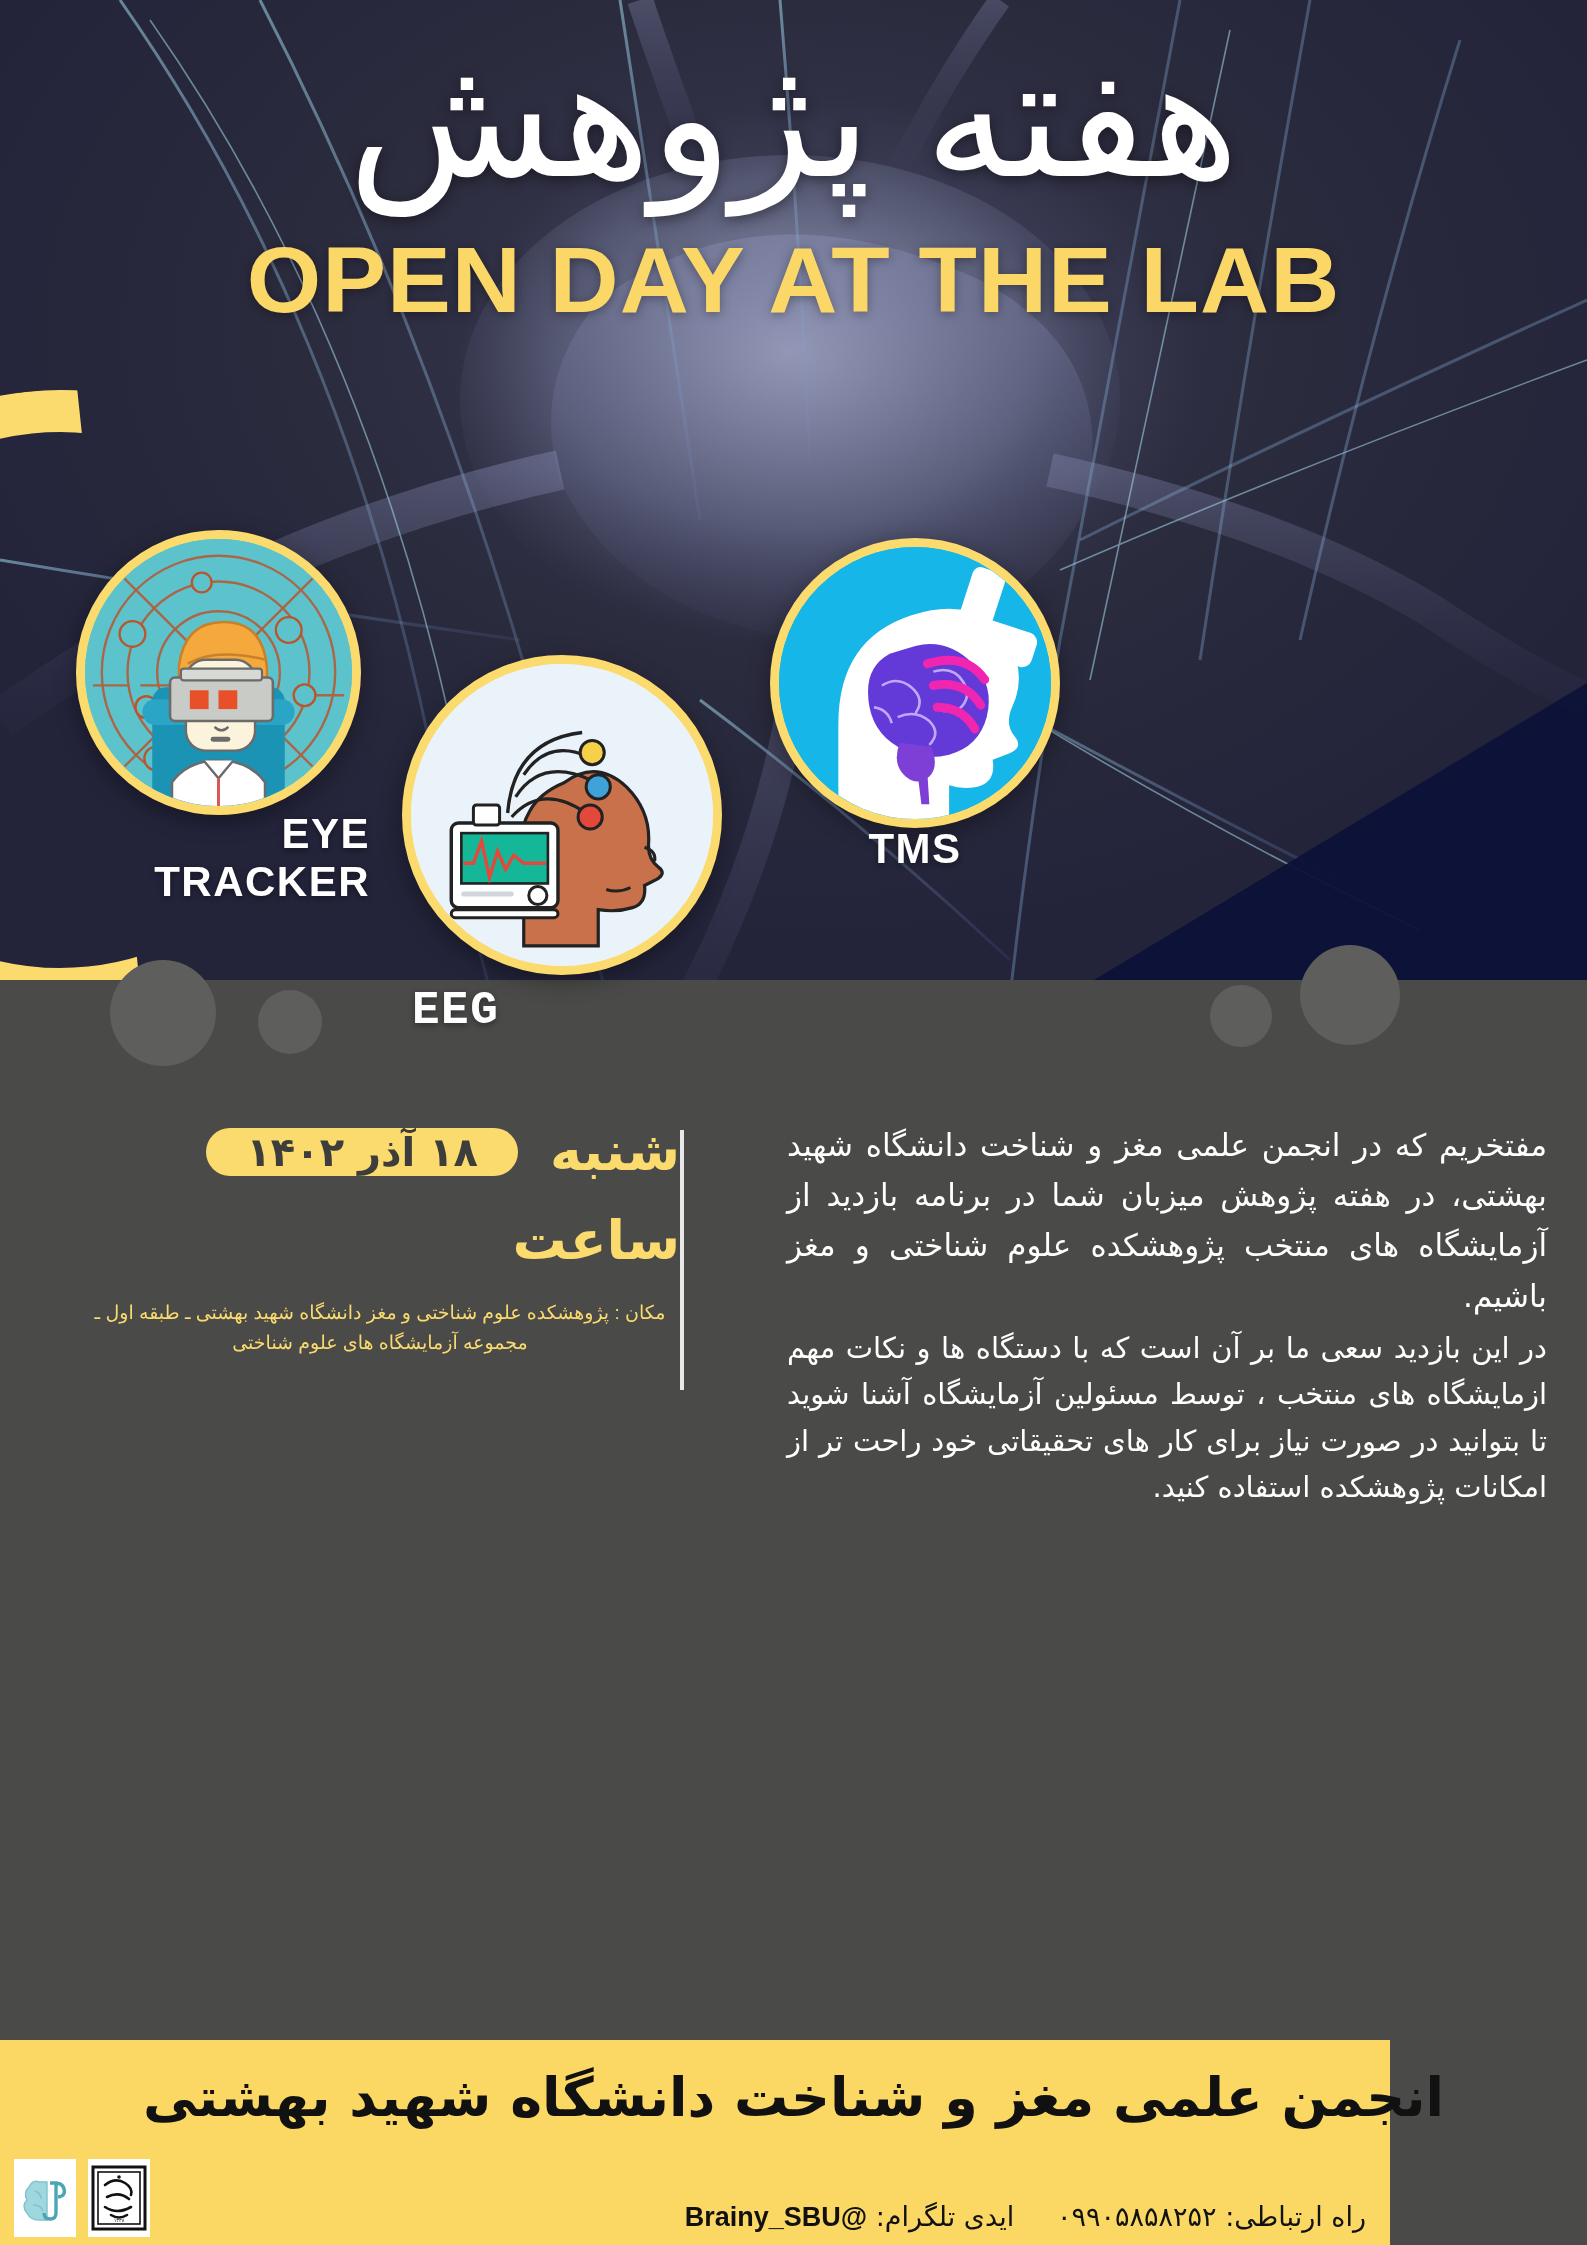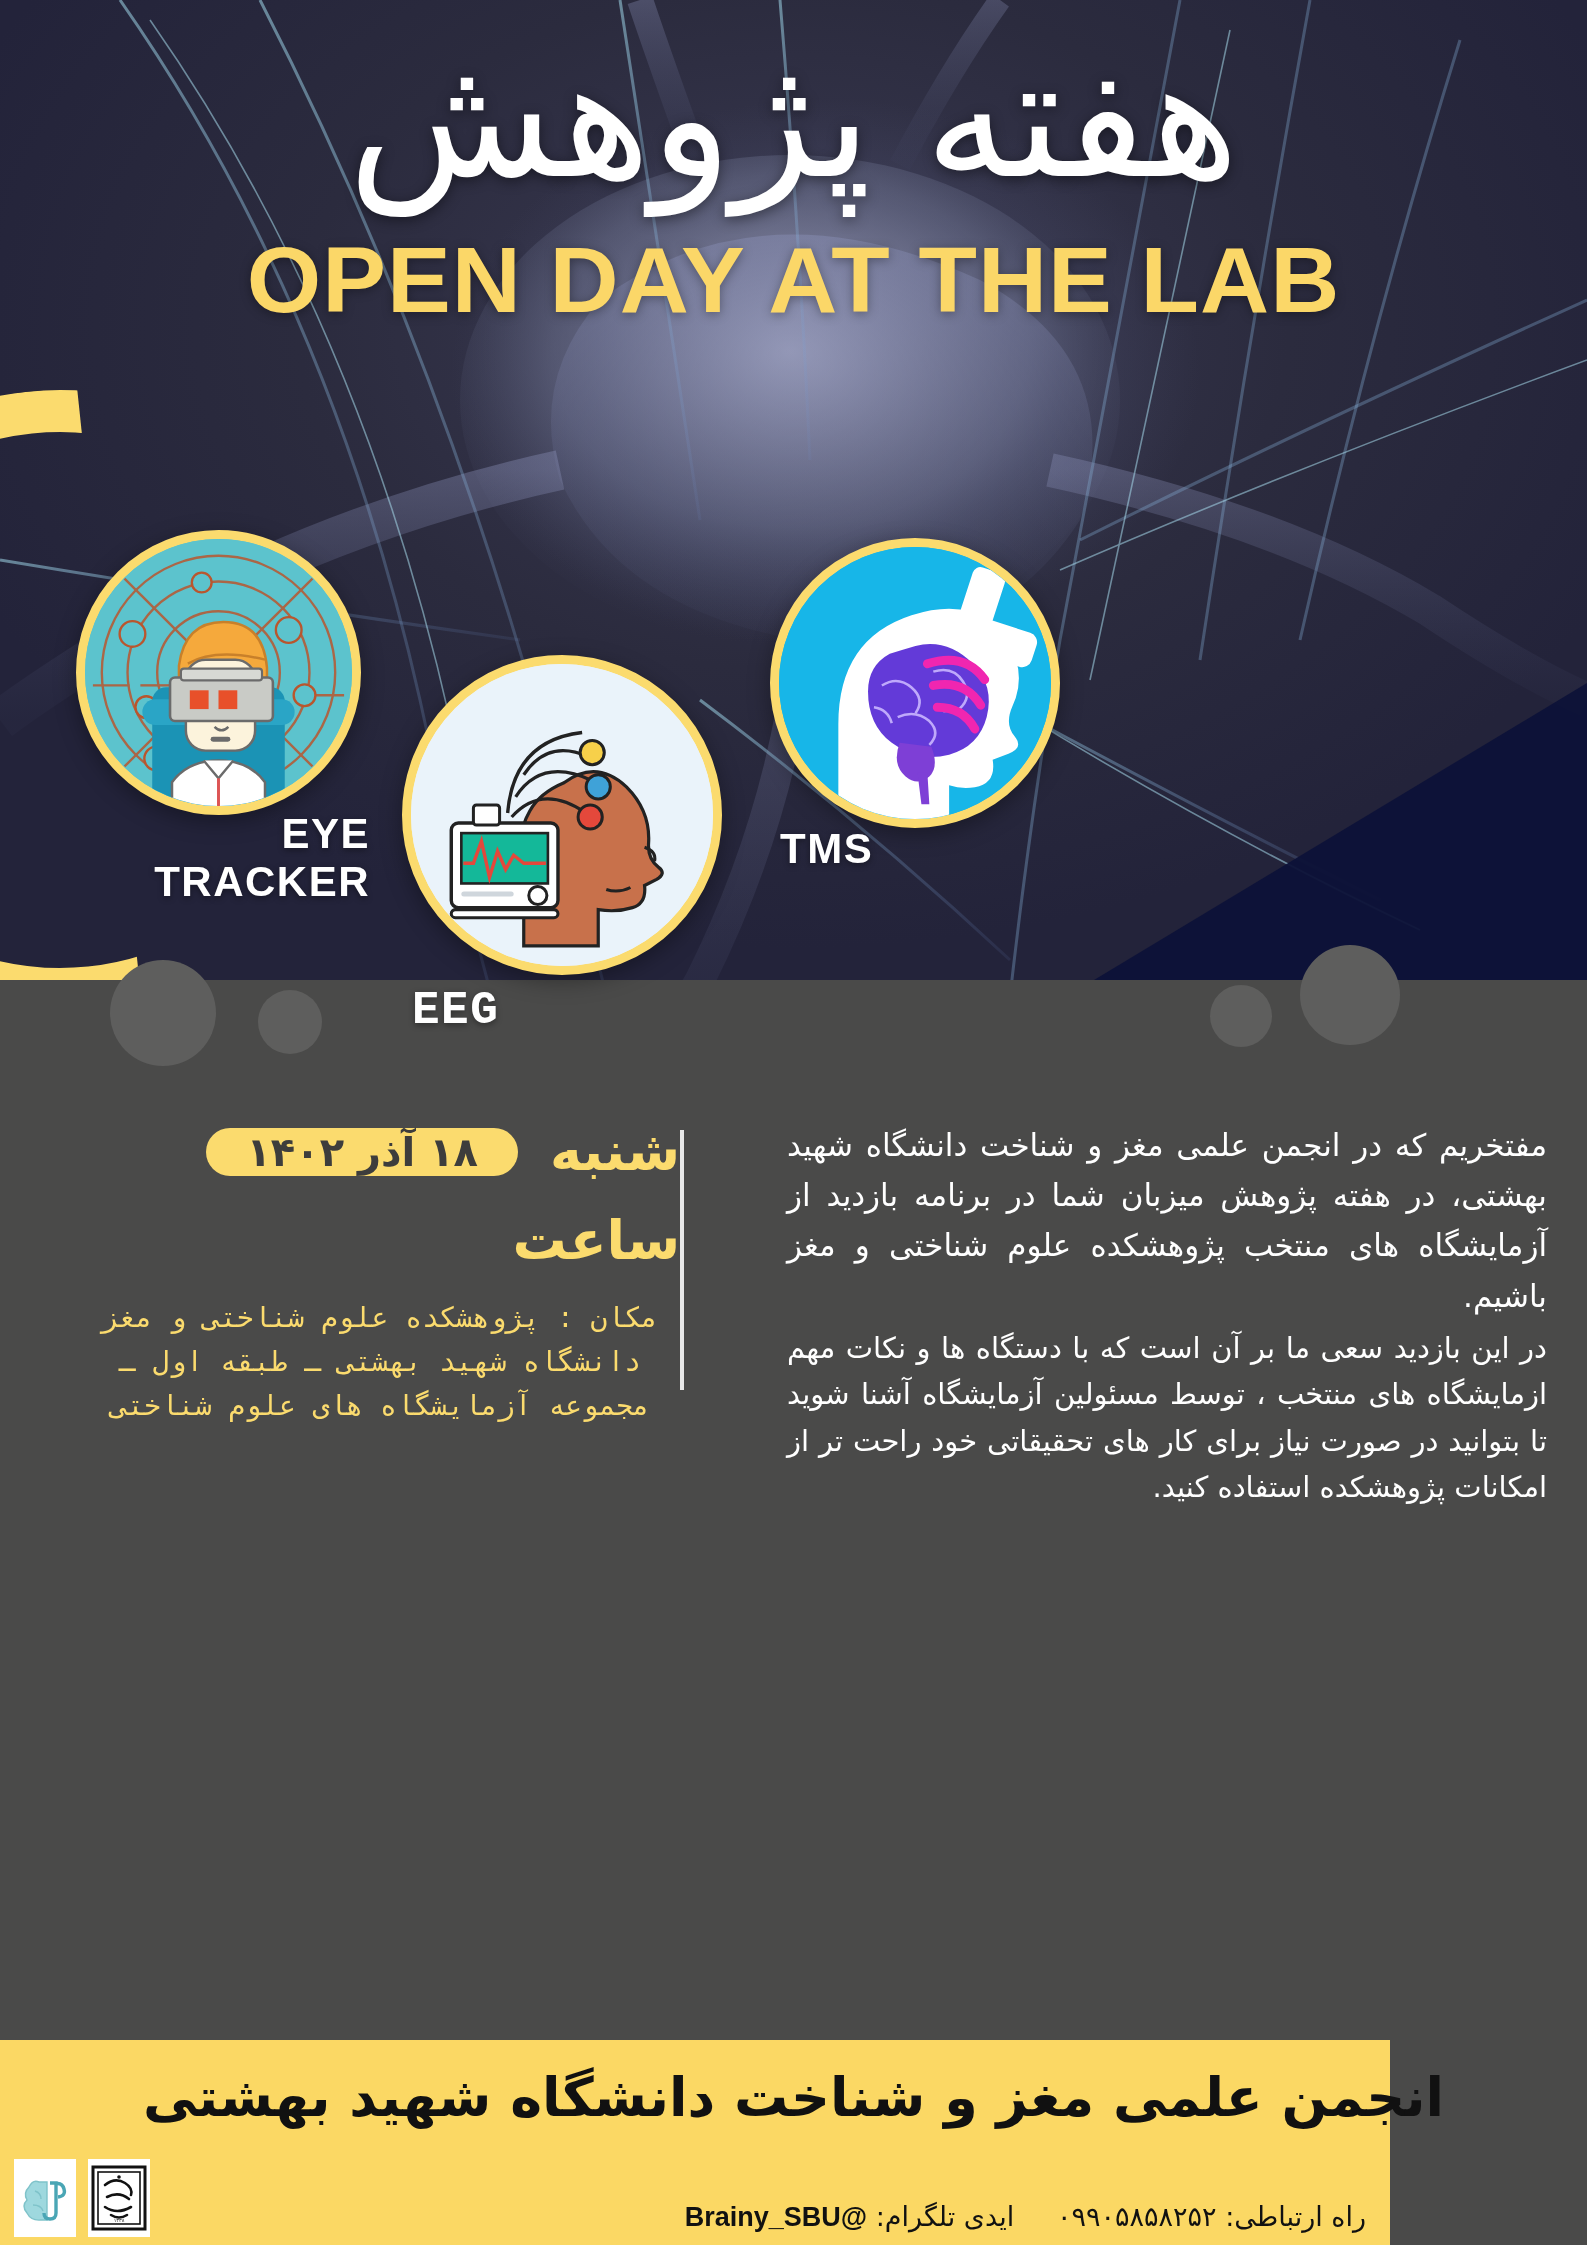--- a/index.html
+++ b/index.html
@@ -49,21 +49,21 @@
   .circle{position:absolute;border-radius:50%;border:9px solid #FBDB6E;overflow:hidden;
           box-shadow:0 6px 22px rgba(0,0,0,.35);}
   #c-eye{left:76px;top:530px;width:285px;height:285px;background:#5cc3cd;}
   #c-eeg{left:402px;top:655px;width:320px;height:320px;background:#eaf3fa;}
   #c-tms{left:770px;top:538px;width:290px;height:290px;background:#17b6e8;}
 
   .lbl{position:absolute;color:#fff;font-weight:700;font-family:"Liberation Sans",sans-serif;
        letter-spacing:1.5px;text-shadow:0 2px 6px rgba(0,0,0,.4);direction:ltr;}
   #lbl-eye{left:70px;top:810px;width:300px;text-align:right;font-size:42px;}
   #lbl-eeg{left:412px;top:985px;width:300px;text-align:left;font-size:46px;font-family:Liberation Mono, monospace;}
-  #lbl-tms{left:780px;top:825px;width:270px;font-size:42px;}
+  #lbl-tms{left:780px;top:825px;width:270px;text-align:center;font-size:42px;}
 
   
   .dot{position:absolute;background:#5e5e5d;border-radius:50%;}
 
   
   .info{position:absolute;left:0;top:1100px;width:1587px;height:940px;}
 
   .desc{
     position:absolute;right:40px;top:20px;width:760px;color:#fff;
     direction:rtl;text-align:justify;font-size:31px;line-height:1.62;
@@ -73,22 +73,22 @@
   .desc p.p2{font-size:29px;line-height:1.6;}
 
   .vrule{position:absolute;left:680px;top:30px;width:4px;height:260px;background:#e8e8e8;}
 
   .sched{position:absolute;left:60px;top:20px;width:620px;direction:rtl;}
   .srow{display:flex;align-items:center;justify-content:flex-start;gap:22px;margin-bottom:26px;}
   .skey{color:#FBDB6E;font-size:54px;font-weight:700;min-width:140px;text-align:right;
         font-family:"DejaVu Sans",sans-serif;}
   .pill{background:#FBDB6E;color:#3d3d3c;border-radius:40px;padding:1px 40px;
         font-size:40px;font-weight:700;white-space:nowrap;font-family:"DejaVu Sans",sans-serif;}
-  .venue{color:#FBDB6E;font-size:28px;line-height:1.58;direction:rtl;text-align:center;
-         margin-top:12px;padding-left:20px;font-family:Liberation Mono, monospace;}
+  .venue{color:#FBDB6E;font-size:19px;line-height:1.58;direction:rtl;text-align:center;
+         margin-top:12px;padding-left:20px;font-family:Liberation Sans, sans-serif;}
 
   
   .footer{position:absolute;left:0;bottom:0;width:1390px;height:205px;background:#FBD864;}
   .foot-title{position:absolute;left:0;top:26px;width:1587px;text-align:center;
      color:#111;font-size:54px;font-weight:700;direction:rtl;
      font-family:"DejaVu Sans",sans-serif;letter-spacing:-1px;}
   .logos{position:absolute;left:14px;bottom:8px;display:flex;gap:12px;align-items:flex-end;}
   .logo{width:62px;height:78px;background:#fff;display:flex;align-items:center;justify-content:center;}
   .contact{position:absolute;right:24px;bottom:12px;color:#111;font-size:27px;direction:rtl;
      font-family:"DejaVu Sans",sans-serif;white-space:nowrap;}

